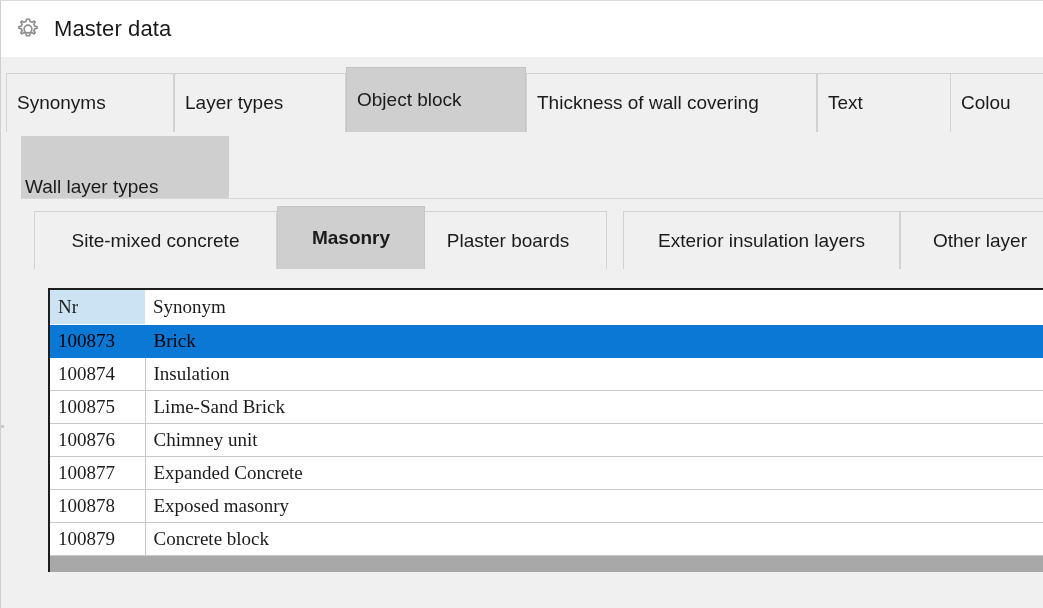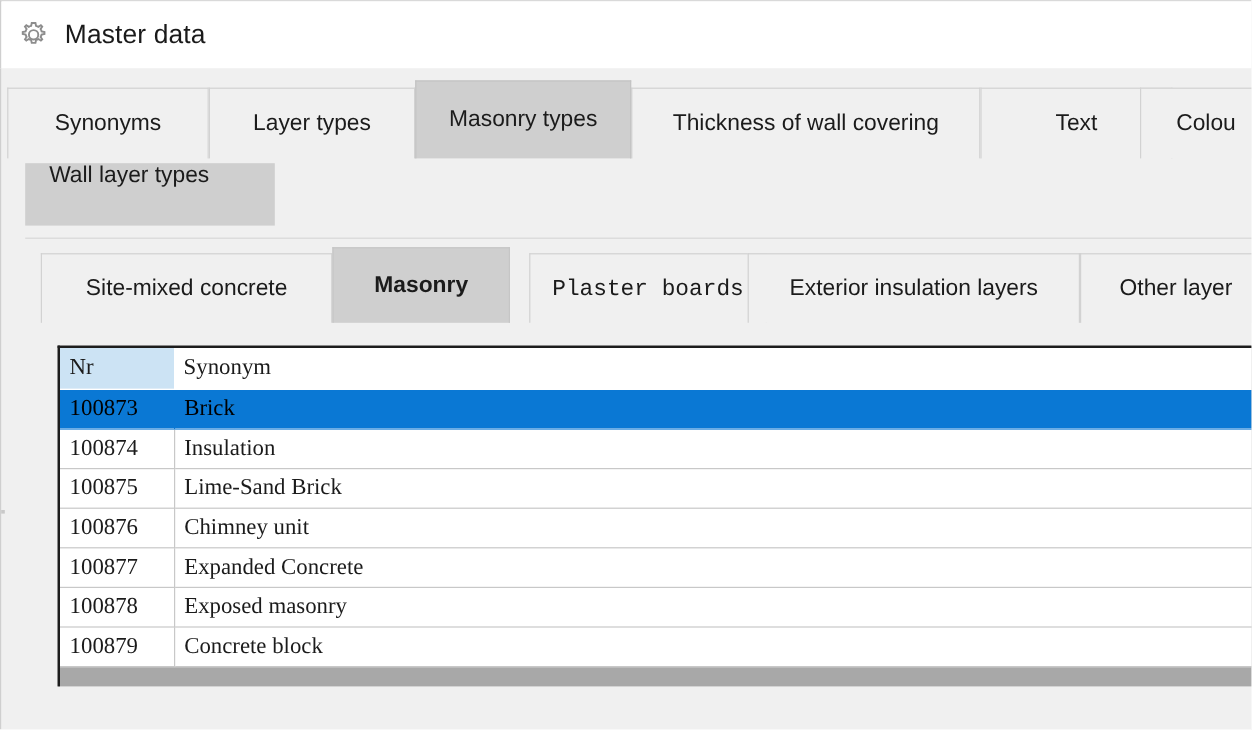--- a/index.html
+++ b/index.html
@@ -70,21 +70,21 @@
   .tab1 {
     position: absolute;
     bottom: 0;
     height: 59px;
     background: #f0f0f0;
     border: 1px solid #d2d2d2;
     border-bottom: none;
     box-sizing: border-box;
     display: flex;
     align-items: center;
-    justify-content: center;
+    justify-content: flex-start;
     font-size: 19px;
     color: #1b1b1b;
     white-space: nowrap;
     overflow: hidden;
     padding: 12px 10px;
   }
   .tab1.active {
     height: 65px;
     background: #cfcfcf;
     border: 1px solid #c4c4c4;
@@ -98,28 +98,28 @@
     left: 0;
     top: 70px;
     width: 1043px;
     height: 72px;
   }
   .tab2 {
     position: absolute;
     left: 20px;
     top: 9px;
     width: 208px;
-    height: 52px;
+    height: 62px;
     background: #cfcfcf;
     box-sizing: border-box;
     display: flex;
-    align-items: flex-start;
+    align-items: flex-end;
     font-size: 19px;
     color: #1b1b1b;
-    padding-left: 20px;
+    padding-left: 4px;
     white-space: nowrap;
   }
   .tabstrip2-underline {
     position: absolute;
     left: 20px;
     top: 71px;
     width: 1023px;
     height: 1px;
     background: #d7d7d7;
   }
@@ -245,21 +245,21 @@
   <div class="body-area">
 
     <div class="tabstrip1">
       <div class="tab1" style="left:5px;width:168px;">
         <span>Synonyms</span>
       </div>
       <div class="tab1" style="left:173px;width:172px;">
         <span>Layer types</span>
       </div>
       <div class="tab1 active" style="left:345px;width:180px;">
-        <span>Masonry types</span>
+        <span>Object block</span>
       </div>
       <div class="tab1" style="left:525px;width:291px;">
         <span>Thickness of wall covering</span>
       </div>
       <div class="tab1" style="left:816px;width:160px;">
         <span>Text</span>
       </div>
       <div class="tab1" style="left:949px;width:110px;">
         <span>Colou</span>
       </div>
@@ -272,21 +272,21 @@
       <div class="tabstrip2-underline"></div>
     </div>
 
     <div class="tabstrip3">
       <div class="tab3" style="left:33px;width:243px;margin-top:22px;">
         <span>Site-mixed concrete</span>
       </div>
       <div class="tab3 active" style="left:276px;width:148px;">
         <span>Masonry</span>
       </div>
-      <div class="tab3" style="left:440px;width:198px;font-family:Liberation Mono, monospace;">
+      <div class="tab3" style="left:408px;width:198px;">
         <span>Plaster boards</span>
       </div>
       <div class="tab3" style="left:622px;width:277px;">
         <span>Exterior insulation layers</span>
       </div>
       <div class="tab3" style="left:899px;width:160px;">
         <span>Other layer</span>
       </div>
     </div>
 

